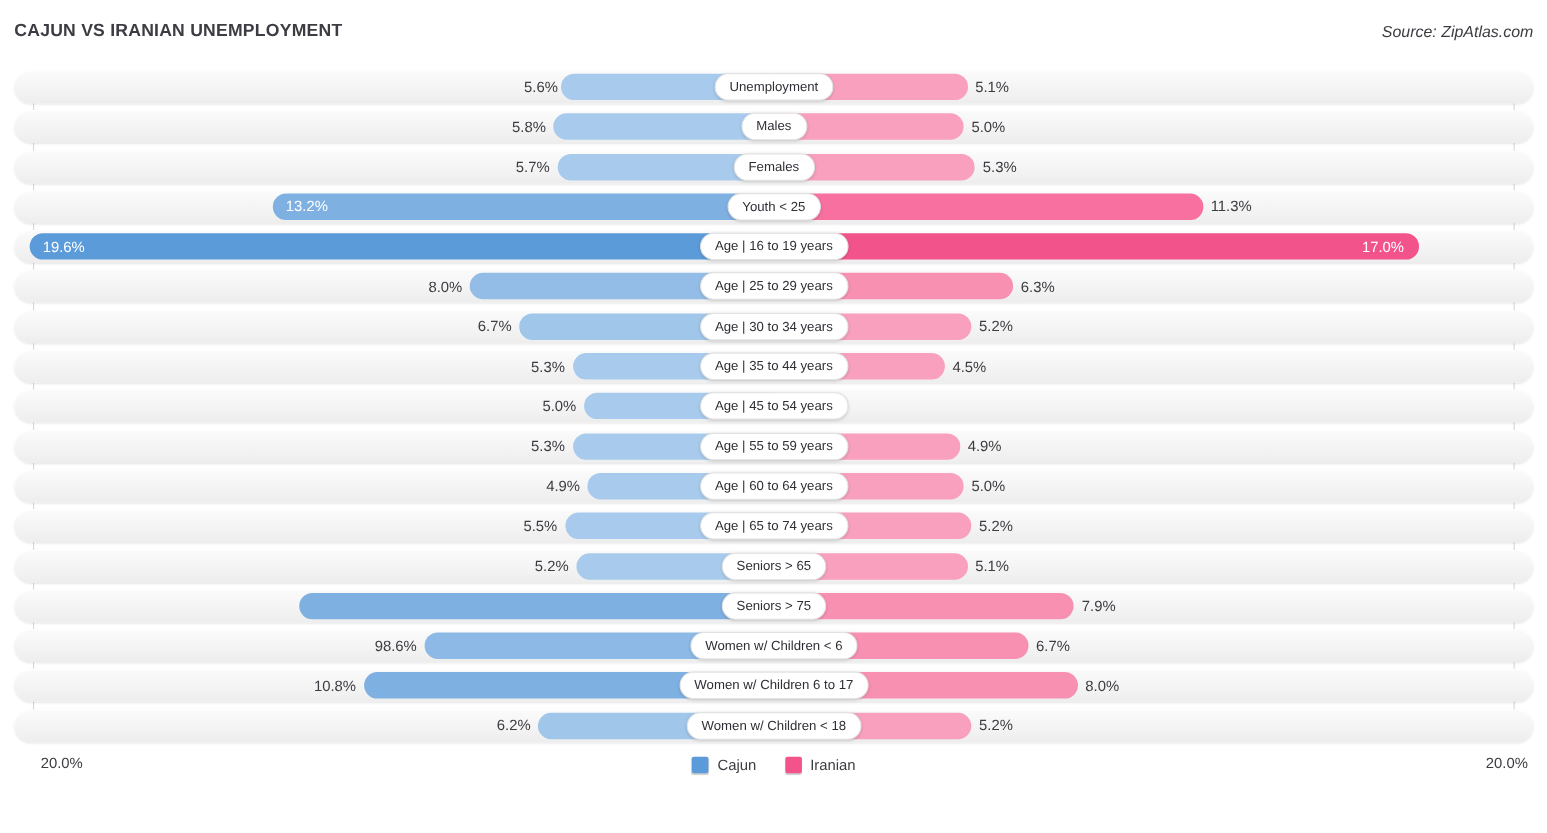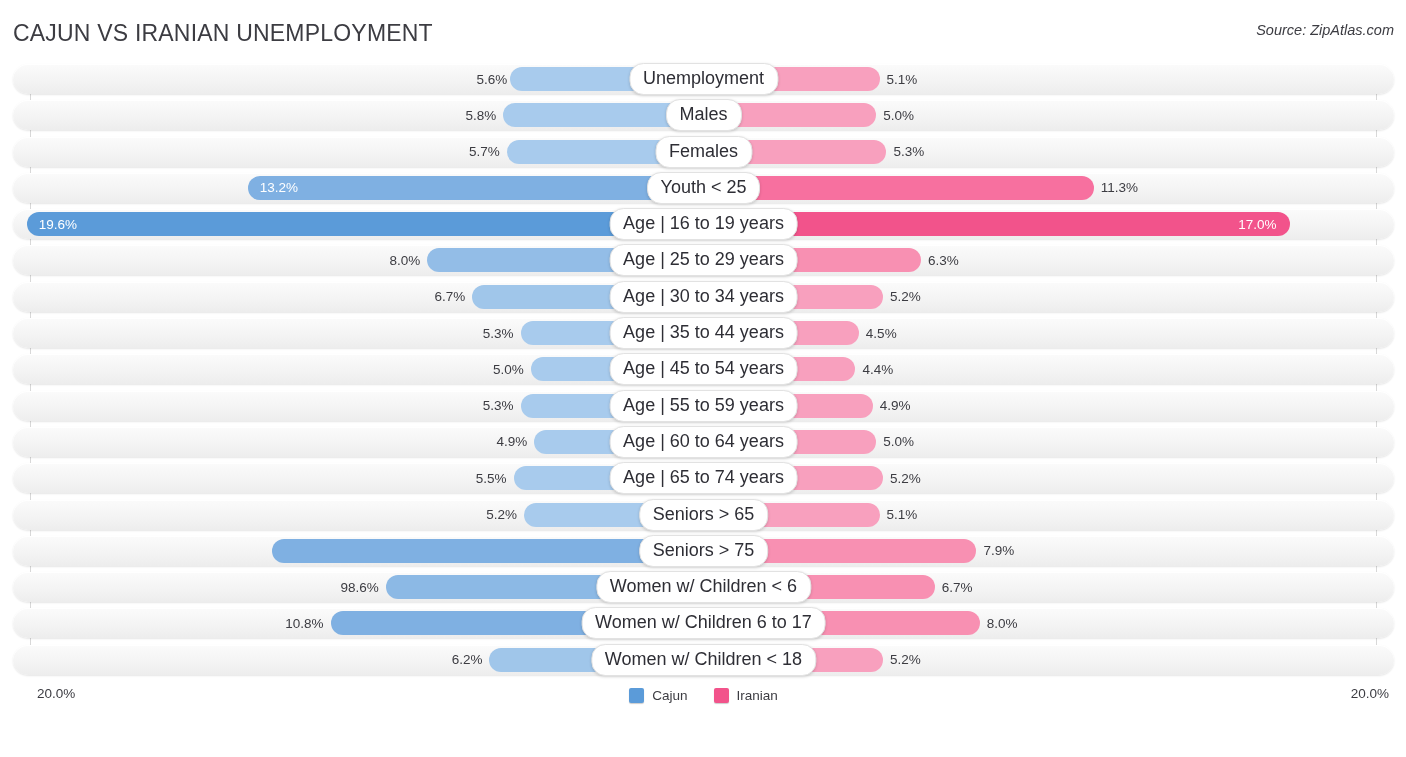--- a/index.html
+++ b/index.html
@@ -7,21 +7,21 @@
     width: 1406px; height: 757px;
     background: #ffffff;
     font-family: "Liberation Sans", sans-serif;
     overflow: hidden;
   }
   #root { position: relative; width: 1406px; height: 757px; }
 
   
   .page-title {
     position: absolute; left: 13px; top: 20px;
-    font-size: 23px; font-weight: 400; color: #3c3c42;
+    font-size: 16px; font-weight: 700; color: #3c3c42;
     letter-spacing: .2px; white-space: nowrap;
   }
   .source-note {
     position: absolute; right: 12px; top: 22px;
     font-size: 14.5px; font-style: italic; color: #3c3c42;
     white-space: nowrap;
   }
 
   
   .plot {
@@ -70,21 +70,21 @@
   .val.inside { color: #ffffff; }
 
   
   .pill {
     position: absolute; left: 50%; top: 50%;
     transform: translate(-50%,-50%);
     background: #ffffff;
     border: 1px solid #e2e2e2;
     border-radius: 14px;
     padding: 4px 13px 5px;
-    font-size: 18px; color: #2e2e35;
+    font-size: 12px; color: #2e2e35;
     white-space: nowrap;
     box-shadow: 0 1px 3px rgba(0,0,0,.16);
     z-index: 4;
   }
 
   
   .axis-min-left {
     position: absolute; left: 24px; bottom: 16px;
     font-size: 13.5px; color: #3c3c42;
   }
@@ -201,24 +201,20 @@
           <div class="half half-right">
             <div class="bar bar-right" style="width: 155.363px; background: rgb(248, 160, 190);"></div>
             <div class="val val-right" style="left: 162.363px; width: 528.138px;">4.5%</div>
           </div>
           <div class="pill">Age | 35 to 44 years</div>
         </div>
         <div class="row">
           <div class="half half-left">
             <div class="bar bar-left" style="width: 172.625px; background: rgb(168, 203, 237);"></div>
             <div class="val val-left" style="left: 0px; width: 510.875px;">5.0%</div>
-          </div>
-          <div class="half half-right">
-            <div class="bar bar-right" style="width: 151.91px; background: rgb(248, 160, 190);"></div>
-            <div class="val val-right" style="left: 158.91px; width: 531.59px;">4.4%</div>
           </div>
           <div class="pill">Age | 45 to 54 years</div>
         </div>
         <div class="row">
           <div class="half half-left">
             <div class="bar bar-left" style="width: 182.982px; background: rgb(168, 203, 237);"></div>
             <div class="val val-left" style="left: 0px; width: 500.517px;">5.3%</div>
           </div>
           <div class="half half-right">
             <div class="bar bar-right" style="width: 169.173px; background: rgb(248, 160, 190);"></div>

